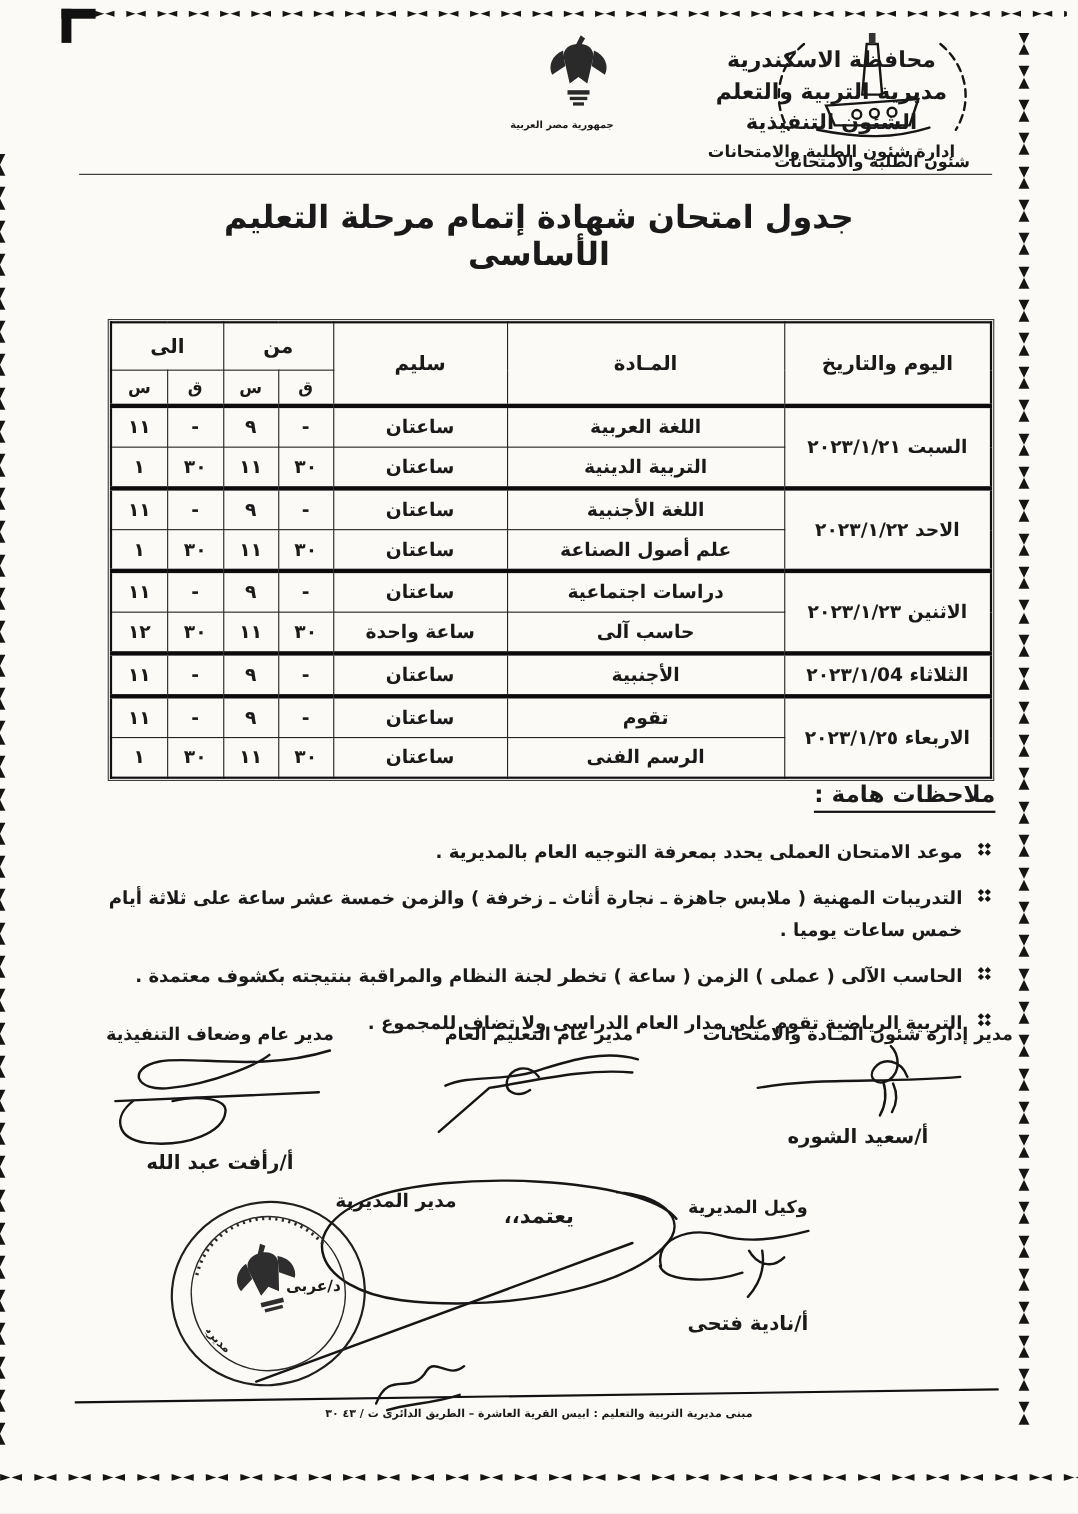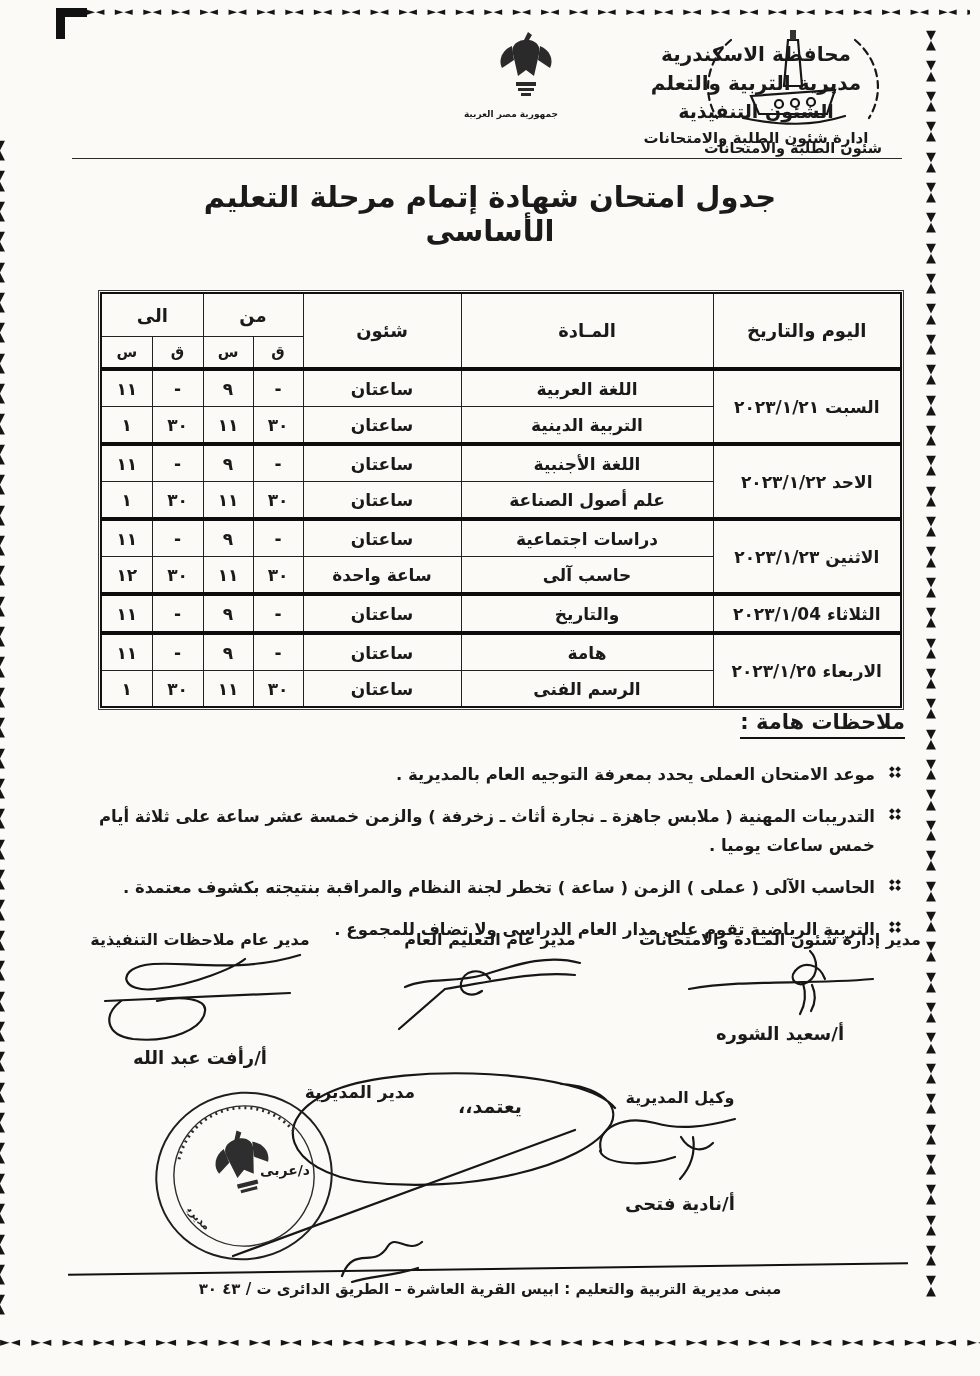--- a/index.html
+++ b/index.html
@@ -68,21 +68,21 @@
   .row2-left .sig-name{position:absolute;top:78px;left:30px;font-size:14px;}
   
   .stamp{position:absolute;top:1092px;left:155px;width:178px;height:168px;transform:rotate(-14deg);}
   .stamp .ring{position:absolute;inset:0;border:2.5px solid #1f1f1f;border-radius:50%;}
   .stamp svg{position:absolute;inset:0;}
   .big-ellipse-sig{position:absolute;top:1060px;left:225px;pointer-events:none;}
   
   .footer-rule{position:absolute;top:1268px;right:72px;width:840px;border-top:2.5px solid #111;
                transform:rotate(-.8deg);}
   .footer-text{position:absolute;top:1280px;right:90px;width:800px;text-align:center;
-               font-size:15px;font-weight:700;}
+               font-size:10px;font-weight:700;}
   .footer-scribble{position:absolute;top:1232px;left:330px;}
   .drawing path,.drawing ellipse,.drawing circle,.drawing line{fill:none;stroke:#161616;
                stroke-width:2.2;stroke-linecap:round;}
 </style>
 </head>
 <body>
 
 <div class="page">
 
   <div id="border-top" class="hborder">►◄ ►◄ ►◄ ►◄ ►◄ ►◄ ►◄ ►◄ ►◄ ►◄ ►◄ ►◄ ►◄ ►◄ ►◄ ►◄ ►◄ ►◄ ►◄ ►◄ ►◄ ►◄ ►◄ ►◄ ►◄ ►◄ ►◄ ►◄ ►◄ ►◄ ►◄ ►◄ ►◄ ►◄ ►◄ ►◄ ►◄ ►◄</div>
@@ -385,21 +385,21 @@
         <col style="width:158px">
       <col style="width:50px">
         <col style="width:50px">
         <col style="width:51px">
         <col style="width:51px">
     </colgroup>
     <thead>
       <tr>
         <th rowspan="2">اليوم والتاريخ</th>
         <th rowspan="2">المـادة</th>
-        <th rowspan="2">شئون</th>
+        <th rowspan="2">سليم</th>
         <th colspan="2">من</th>
         <th colspan="2">الى</th>
       </tr>
       <tr>
         <th>ق</th>
         <th>س</th>
         <th>ق</th>
         <th>س</th>
       </tr>
     </thead>
@@ -450,30 +450,30 @@
         <tr>
           <td class="subject-cell">حاسب آلى</td>
           <td class="duration-cell">ساعة واحدة</td>
           <td class="num-cell">٣٠</td>
           <td class="num-cell">١١</td>
           <td class="num-cell">٣٠</td>
           <td class="num-cell">١٢</td>
         </tr>
         <tr class="group-start">
           <td rowspan="1" class="day-cell">الثلاثاء ٢٠٢٣/١/04</td>
-          <td class="subject-cell">والتاريخ</td>
+          <td class="subject-cell">الأجنبية</td>
           <td class="duration-cell">ساعتان</td>
           <td class="num-cell">-</td>
           <td class="num-cell">٩</td>
           <td class="num-cell">-</td>
           <td class="num-cell">١١</td>
         </tr>
         <tr class="group-start">
           <td rowspan="2" class="day-cell">الاربعاء ٢٠٢٣/١/٢٥</td>
-          <td class="subject-cell">هامة</td>
+          <td class="subject-cell">تقوم</td>
           <td class="duration-cell">ساعتان</td>
           <td class="num-cell">-</td>
           <td class="num-cell">٩</td>
           <td class="num-cell">-</td>
           <td class="num-cell">١١</td>
         </tr>
         <tr>
           <td class="subject-cell">الرسم الفنى</td>
           <td class="duration-cell">ساعتان</td>
           <td class="num-cell">٣٠</td>
@@ -506,21 +506,21 @@
     </div>
     <div class="sig-col">
       <div class="sig-title">مدير عام التعليم العام</div>
       <svg class="sig-svg drawing" width="210" height="86" viewBox="0 0 210 86">
         <path d="M195,14 C160,4 125,18 98,26 C70,34 42,28 20,38"></path>
         <path d="M190,26 C145,22 100,34 60,40 L14,80"></path>
         <path d="M105,30 c-10,-13 -27,-8 -29,4 c-2,11 11,15 21,8"></path>
       </svg>
     </div>
     <div class="sig-col">
-      <div class="sig-title">مدير عام ملاحظات التنفيذية</div>
+      <div class="sig-title">مدير عام وضعاف التنفيذية</div>
       <svg class="sig-svg drawing" width="230" height="96" viewBox="0 0 230 96">
         <path d="M215,6 C150,26 90,10 60,16 C30,22 38,44 70,40 C110,36 150,18 160,10"></path>
         <path d="M20,52 L205,44"></path>
         <path d="M36,52 C18,66 20,86 48,90 C86,94 118,80 120,62 C122,50 96,46 72,52"></path>
       </svg>
       <div class="sig-name">أ/رأفت عبد الله</div>
     </div>
   </div>
 
   <div class="row2-right">

